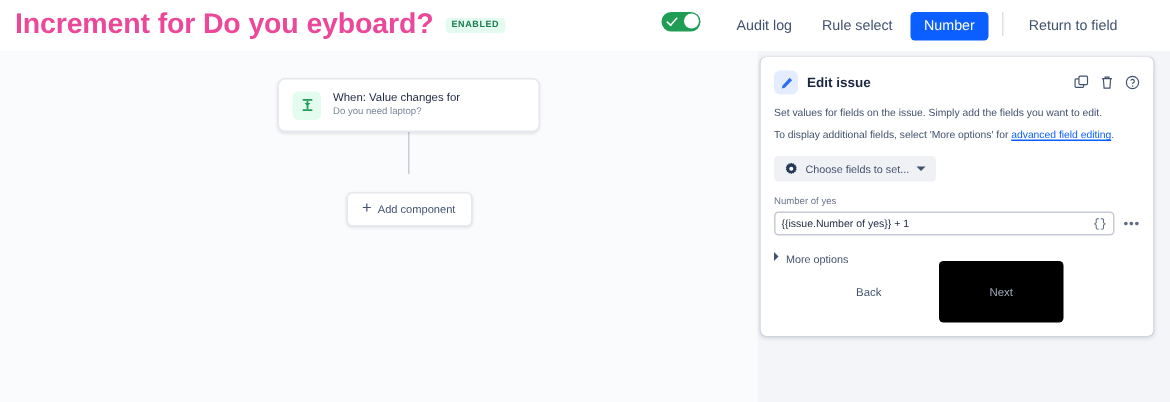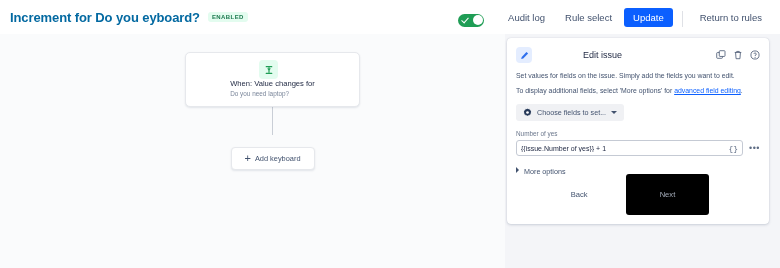--- a/index.html
+++ b/index.html
@@ -11,31 +11,31 @@
   }
   #app { position: relative; width: 780px; height: 268px; background: #fff; }
 
   
   .topbar {
     position: absolute; left: 0; top: 0; width: 780px; height: 34px;
     display: flex; align-items: center; background: #fff;
   }
   .page-title {
     margin-left: 10px;
-    font-size: 13px; font-weight: bold; color: #0369a1; letter-spacing: -0.1px;
+    font-size: 19px; font-weight: bold; color: #ec4899; letter-spacing: -0.1px;
     white-space: nowrap;
   }
   .status-badge {
     margin-left: 8px; background: #e3fcef; color: #1d7a50;
     font-size: 6px; font-weight: bold; letter-spacing: 0.4px;
     padding: 2px 4px; border-radius: 3px; text-transform: uppercase;
   }
   .topbar-right {
-    margin-left: auto; display: flex; align-items: flex-end; gap: 0px;
-    padding-right: 8px;
+    margin-left: auto; display: flex; align-items: flex-start; gap: 0px;
+    padding-right: 25px;
   }
   .toggle {
     width: 26px; height: 13px; border-radius: 7px; background: #1f9d55;
     position: relative; margin-right: 14px; cursor: pointer;
   }
   .toggle .knob {
     position: absolute; right: 1.5px; top: 1.5px;
     width: 10px; height: 10px; border-radius: 50%; background: #fff;
   }
   .toggle .chk {
@@ -65,21 +65,20 @@
   }
 
   .node {
     position: relative;
     background: #fff; border-radius: 5px;
     border: 1px solid #e6e8ec;
     box-shadow: 0 1px 2px rgba(9,30,66,0.10);
     display: flex; align-items: center;
     padding: 7px 9px;
     cursor: pointer;
-    flex-direction: column;
   }
   .node.selected {
     border: 1.6px solid #2684ff;
     box-shadow: 0 1px 3px rgba(9,30,66,0.12);
   }
   .node-icon {
     width: 19px; height: 19px; border-radius: 4px; flex: 0 0 19px;
     display: flex; align-items: center; justify-content: center;
     margin-right: 8px;
   }
@@ -115,21 +114,21 @@
     position: absolute; left: 507px; top: 38px; width: 262px; height: 186px;
     background: #fff; border-radius: 4px;
     box-shadow: 0 1px 3px rgba(9,30,66,0.16), 0 0 1px rgba(9,30,66,0.20);
     padding: 9px 9px 0 9px;
   }
   .panel-head { display: flex; align-items: center; }
   .panel-icon {
     width: 16px; height: 16px; border-radius: 4px; background: #e4edff;
     display: flex; align-items: center; justify-content: center; margin-right: 6px;
   }
-  .panel-title { font-size: 9px; font-weight: normal; color: #1d2640; margin-left: 45px; }
+  .panel-title { font-size: 9px; font-weight: bold; color: #1d2640; }
   .panel-head-actions { margin-left: auto; display: flex; align-items: center; gap: 7px; }
   .hicon { cursor: pointer; display: flex; align-items: center; }
 
   .panel-desc {
     font-size: 6.9px; color: #42526e; line-height: 1.45; margin-top: 8px;
   }
   .panel-desc + .panel-desc { margin-top: 5px; }
   .link { color: #0b5fff; text-decoration: underline; cursor: pointer; }
 
   .choose-fields {
@@ -183,23 +182,23 @@
     <div class="page-title">Increment for Do you eyboard?</div>
     <div class="status-badge">ENABLED</div>
 
     <div class="topbar-right">
       <div class="toggle">
         <div class="chk"></div>
         <div class="knob"></div>
       </div>
       <div class="tb-link">Audit log</div>
       <div class="tb-link">Rule select</div>
-      <div class="tb-btn-primary">Update</div>
+      <div class="tb-btn-primary">Number</div>
       <div class="divider-v"></div>
-      <div class="tb-link">Return to rules</div>
+      <div class="tb-link">Return to field</div>
     </div>
   </div>
 
   <div class="canvas">
     <div class="flow">
 
       <div class="node">
         <div class="node-icon trigger">
           <svg width="10" height="10" viewBox="0 0 12 12" aria-hidden="true">
             <rect x="2" y="1.2" width="8" height="1.4" rx="0.6" fill="#1f9d55"></rect>
@@ -215,21 +214,21 @@
       </div>
 
       <div class="connector"></div>
 
 
       <div class="connector"></div>
 
 
       <div class="add-component">
         <span class="plus">+</span>
-        <span class="lbl">Add keyboard</span>
+        <span class="lbl">Add component</span>
       </div>
 
     </div>
   </div>
 
   <div class="rightbg"></div>
 
   <div class="panel">
 
     <div class="panel-head">

